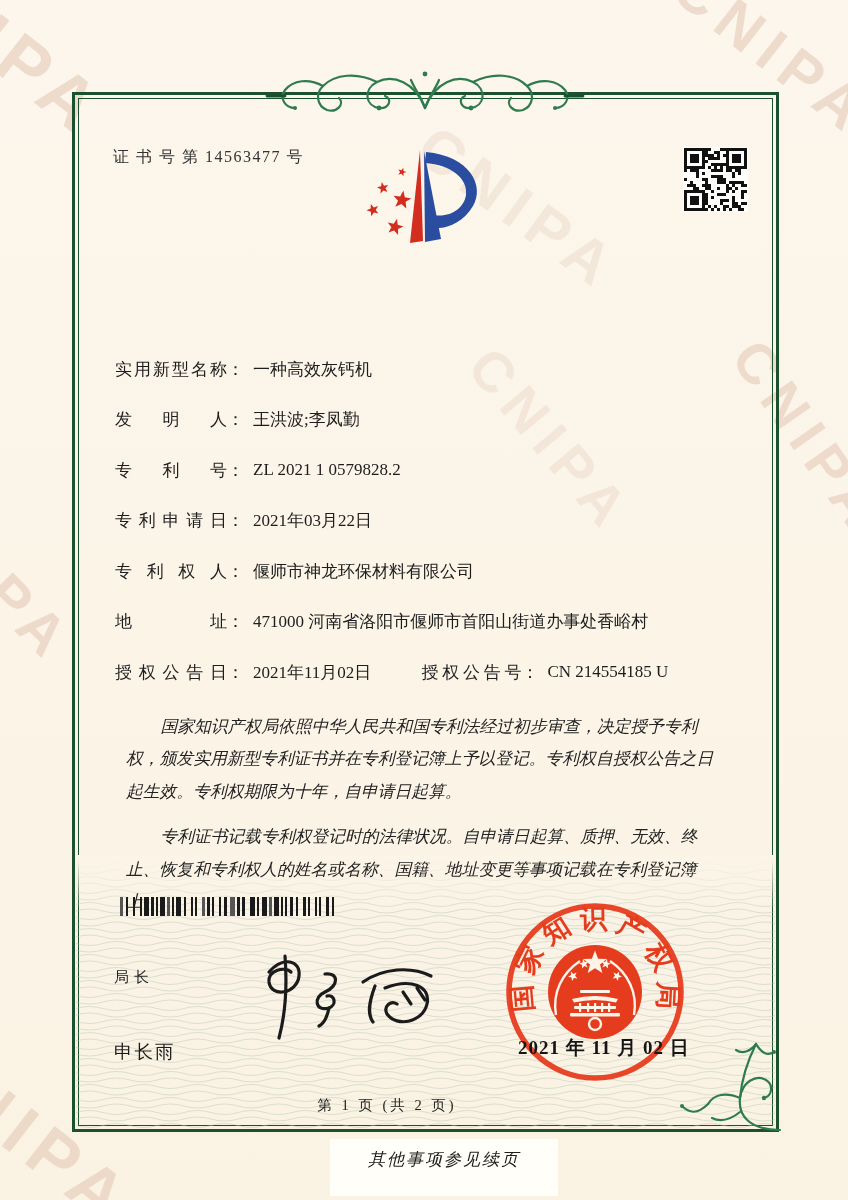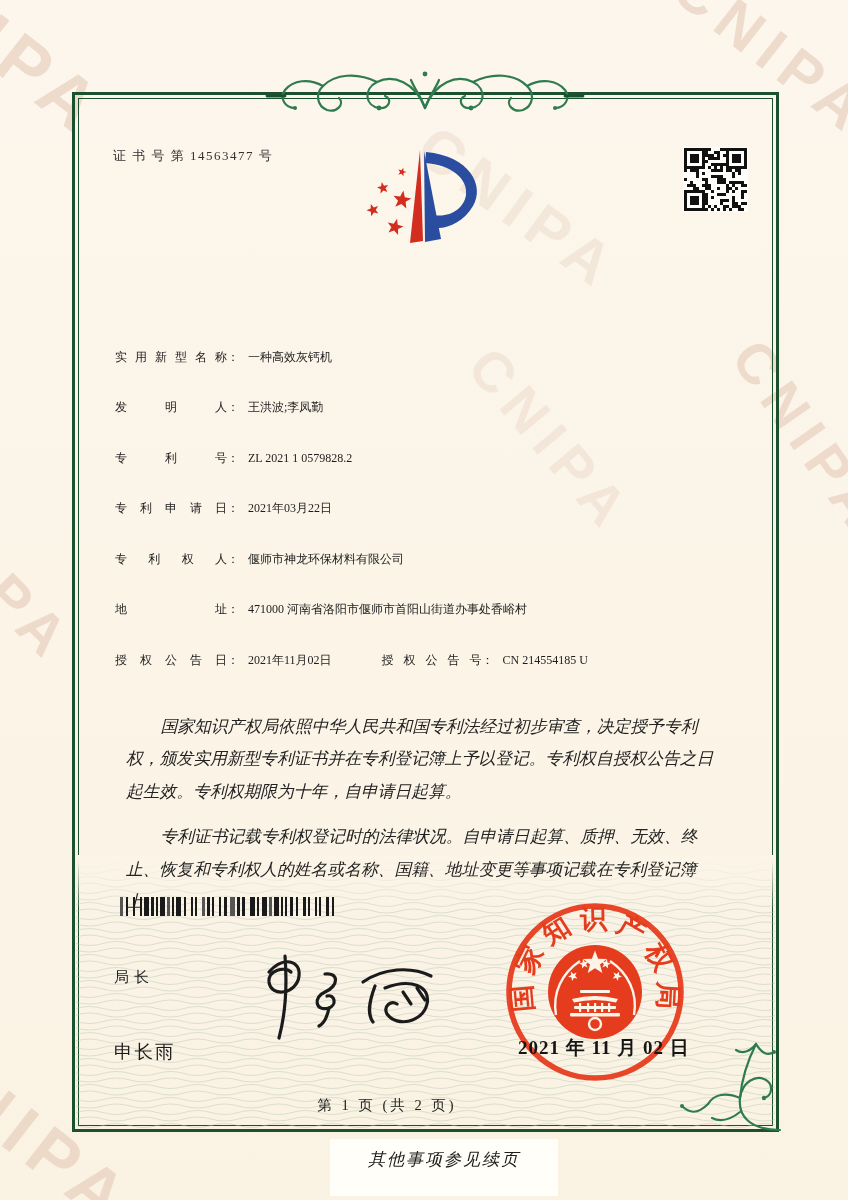--- a/index.html
+++ b/index.html
@@ -11,28 +11,28 @@
       font-weight:700;color:rgba(216,177,156,0.38);letter-spacing:10px;
       transform-origin:left top;pointer-events:none;white-space:nowrap;}
   .wm-faint{color:rgba(216,177,156,0.20);}
   
   #frame{position:absolute;left:72px;top:92px;width:701px;height:1034px;
          border:3px solid #1c5130;}
   #frame .inner{position:absolute;left:3px;top:3px;right:3px;bottom:3px;
          border:1px solid #1c5130;}
   .orn{position:absolute;pointer-events:none;}
   
-  #cert-no{position:absolute;left:113px;top:147px;font-size:13px;color:#333;
+  #cert-no{position:absolute;left:113px;top:147px;font-size:16px;color:#333;
            letter-spacing:1.5px;}
   #logo{position:absolute;left:352px;top:138px;}
   #qr{position:absolute;left:683px;top:147px;background:#fdfdfb;padding:1px;}
   #title{position:absolute;left:72px;top:258px;width:701px;text-align:center;
          font-size:39px;font-weight:600;color:#111;letter-spacing:13px;}
   
-  #fields{position:absolute;left:115px;top:332px;width:640px;font-size:12px;color:#1d1d1d;}
+  #fields{position:absolute;left:115px;top:344px;width:640px;font-size:17px;color:#1d1d1d;}
   .frow{height:50.5px;display:flex;align-items:center;white-space:nowrap;}
   .flabel{display:inline-block;width:112px;text-align:justify;text-align-last:justify;}
   .flabel2{display:inline-block;width:100px;margin-left:50px;text-align:justify;text-align-last:justify;}
   .fcolon{margin-right:9px;}
   
   #body-text{position:absolute;left:113px;top:698px;width:628px;font-size:16.8px;
              line-height:1.93;color:#222;font-style:italic;}
   #body-text p{margin:13px;text-indent:2.05em;}
   
   #band{position:absolute;left:76px;top:855px;width:699px;height:273px;overflow:hidden;}

